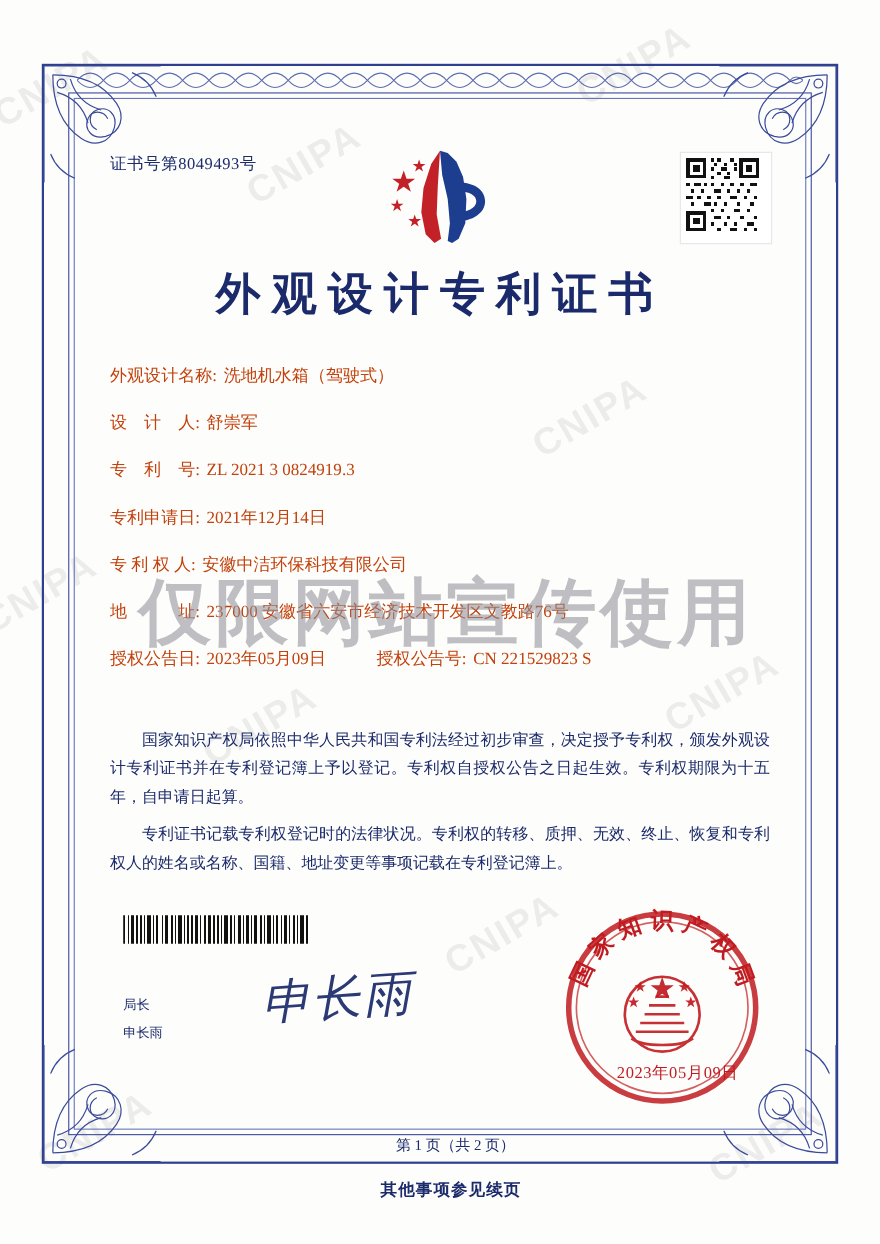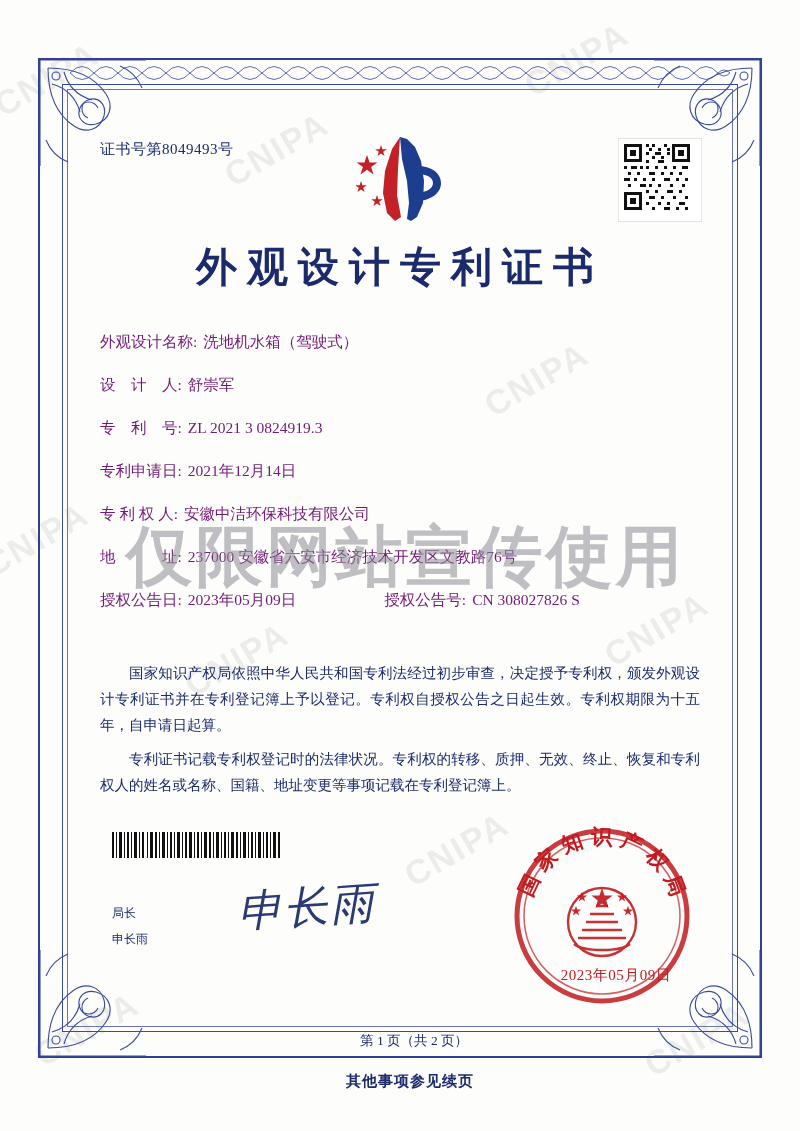--- a/index.html
+++ b/index.html
@@ -102,37 +102,37 @@
     color: #1b2a6b;
     font-family: "DejaVu Serif", "Liberation Serif", serif;
   }
 
   
   .fields {
     position: absolute;
     left: 100px; top: 332px;
     width: 600px;
     font-size: 15.5px;
-    color: #701a75;
+    color: #c2410c;
   }
   .row {
     display: flex;
     align-items: baseline;
     margin-bottom: 23px;
     line-height: 20px;
   }
   .row .lbl {
     white-space: nowrap;
   }
   .row .val {
     margin-left: 6px;
   }
   .row.two { justify-content: flex-start; }
   .row .col2 {
-    margin-left: 88px;
+    margin-left: 46px;
     display: flex;
     align-items: baseline;
   }
 
   
   .paras {
     position: absolute;
     left: 100px; top: 660px;
     width: 600px;
     font-size: 14.5px;
@@ -437,21 +437,21 @@
     </div>
     <div class="row">
       <span class="lbl">地　　　址:</span>
       <span class="val">237000 安徽省六安市经济技术开发区文教路76号</span>
     </div>
     <div class="row two">
       <span class="lbl">授权公告日:</span>
       <span class="val">2023年05月09日</span>
       <span class="col2">
         <span class="lbl">授权公告号:</span>
-        <span class="val">CN 308027826 S</span>
+        <span class="val">CN 221529823 S</span>
       </span>
     </div>
   </div>
 
   <div class="paras">
     <p>国家知识产权局依照中华人民共和国专利法经过初步审查，决定授予专利权，颁发外观设计专利证书并在专利登记簿上予以登记。专利权自授权公告之日起生效。专利权期限为十五年，自申请日起算。</p>
     <p>专利证书记载专利权登记时的法律状况。专利权的转移、质押、无效、终止、恢复和专利权人的姓名或名称、国籍、地址变更等事项记载在专利登记簿上。</p>
   </div>
 
   <div class="barcode">

